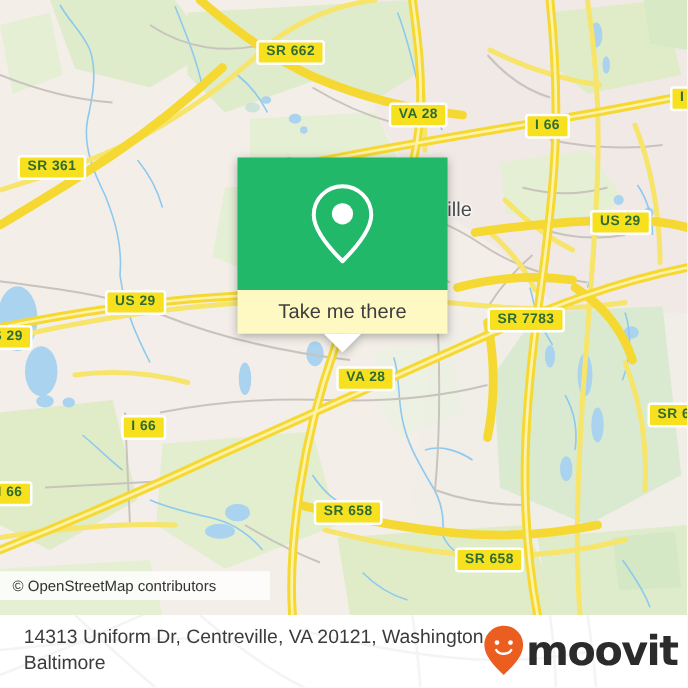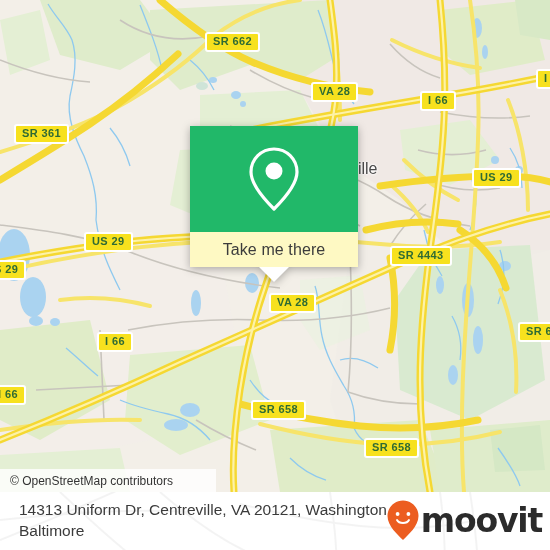--- a/index.html
+++ b/index.html
@@ -95,21 +95,21 @@
     margin: 0 auto;
     border-left: 15px solid transparent;
     border-right: 15px solid transparent;
     border-top: 15px solid #ffffff;
   }
 
   
   #attribution {
     position: absolute;
     left: 0;
-    bottom: 0;
+    bottom: 12px;
     width: 216px;
     height: 23px;
     background: rgba(255,255,255,0.80);
     display: flex;
     align-items: center;
     z-index: 30;
   }
   #attribution span {
     padding-left: 10px;
     font-family: "Liberation Sans", sans-serif;
@@ -322,21 +322,21 @@
 
     <div id="shields">
         <div class="shield" style="left: 205px; top: 32px;">SR 662</div>
         <div class="shield" style="left: 311px; top: 82px;">VA 28</div>
         <div class="shield" style="left: 420px; top: 91px;">I 66</div>
         <div class="shield" style="left: 536px; top: 69px;">I 6</div>
         <div class="shield" style="left: 14px; top: 124px;">SR 361</div>
         <div class="shield" style="left: 472px; top: 168px;">US 29</div>
         <div class="shield" style="left: 84px; top: 232px;">US 29</div>
         <div class="shield" style="left: -14px; top: 260px;">S 29</div>
-        <div class="shield" style="left: 390px; top: 246px;">SR 4443</div>
+        <div class="shield" style="left: 390px; top: 246px;">SR 7783</div>
         <div class="shield" style="left: 269px; top: 293px;">VA 28</div>
         <div class="shield" style="left: 518px; top: 322px;">SR 64</div>
         <div class="shield" style="left: 97px; top: 332px;">I 66</div>
         <div class="shield" style="left: -10px; top: 385px;">I 66</div>
         <div class="shield" style="left: 251px; top: 400px;">SR 658</div>
         <div class="shield" style="left: 364px; top: 438px;">SR 658</div>
       </div>
 
     <div id="places">
         <div class="place-label" style="left: 341px; top: 160px;">eville</div>

